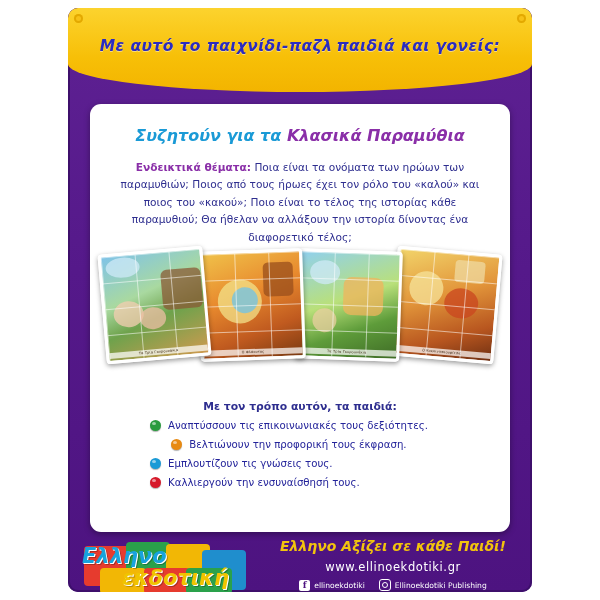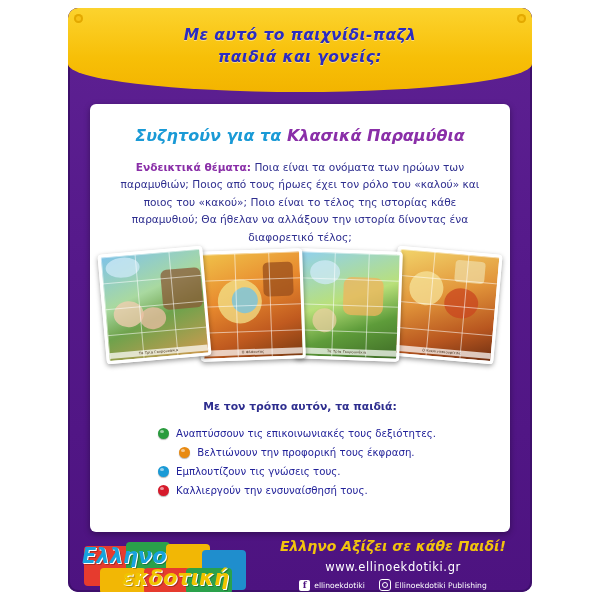--- a/index.html
+++ b/index.html
@@ -30,21 +30,21 @@
     position:absolute;
     left:0;top:0;
     width:464px;height:84px;
     background:#f8c40c;
     background:linear-gradient(180deg,#fcd32e 0%,#f7bf07 60%,#f3b400 100%);
     border-bottom-left-radius:60% 40%;
     border-bottom-right-radius:60% 40%;
   }
   .banner-inner{
     position:absolute;inset:0;
-    display:flex;flex-direction:column;
+    display:flex;flex-direction:row;
     align-items:center;justify-content:center;
     gap:4px;
     padding-bottom:8px;
   }
   .banner-line{
     color:#2b2bbf;
     font-weight:bold;
     font-size:15.5px;
     font-style:italic;
     letter-spacing:.4px;
@@ -54,21 +54,21 @@
   .banner-dot{
     position:absolute;width:9px;height:9px;border-radius:50%;
     background:#f7c117;box-shadow:0 0 0 2px #e3a900 inset;
   }
   
   .sheet{
     position:absolute;
     left:22px;top:96px;
     width:420px;height:428px;
     background:#ffffff;
-    border-radius:6px;
+    border-radius:11px;
     box-shadow:0 2px 6px rgba(0,0,0,.35);
   }
   .sheet-title{
     text-align:center;
     margin-top:22px;
     font-size:16px;
     font-style:italic;
   }
   .sheet-title .t1{color:#1a9ad6;font-weight:bold;}
   .sheet-title .t2{color:#8a2fa8;font-weight:bold;}
@@ -125,21 +125,21 @@
     position:absolute;
     left:0;right:0;top:296px;
     text-align:center;
     color:#2e2e8f;
     font-size:10.8px;
     font-weight:bold;
   }
   ul.bullets{
     position:absolute;
     left:60px;top:316px;
-    margin:8px;padding:0;
+    margin:0;padding:0;
     list-style:none;
   }
   ul.bullets li{
     display:flex;align-items:center;
     gap:7px;
     margin:0 0 8px 0;
     color:#23239a;
     font-size:10.2px;
   }
   .bdot{

